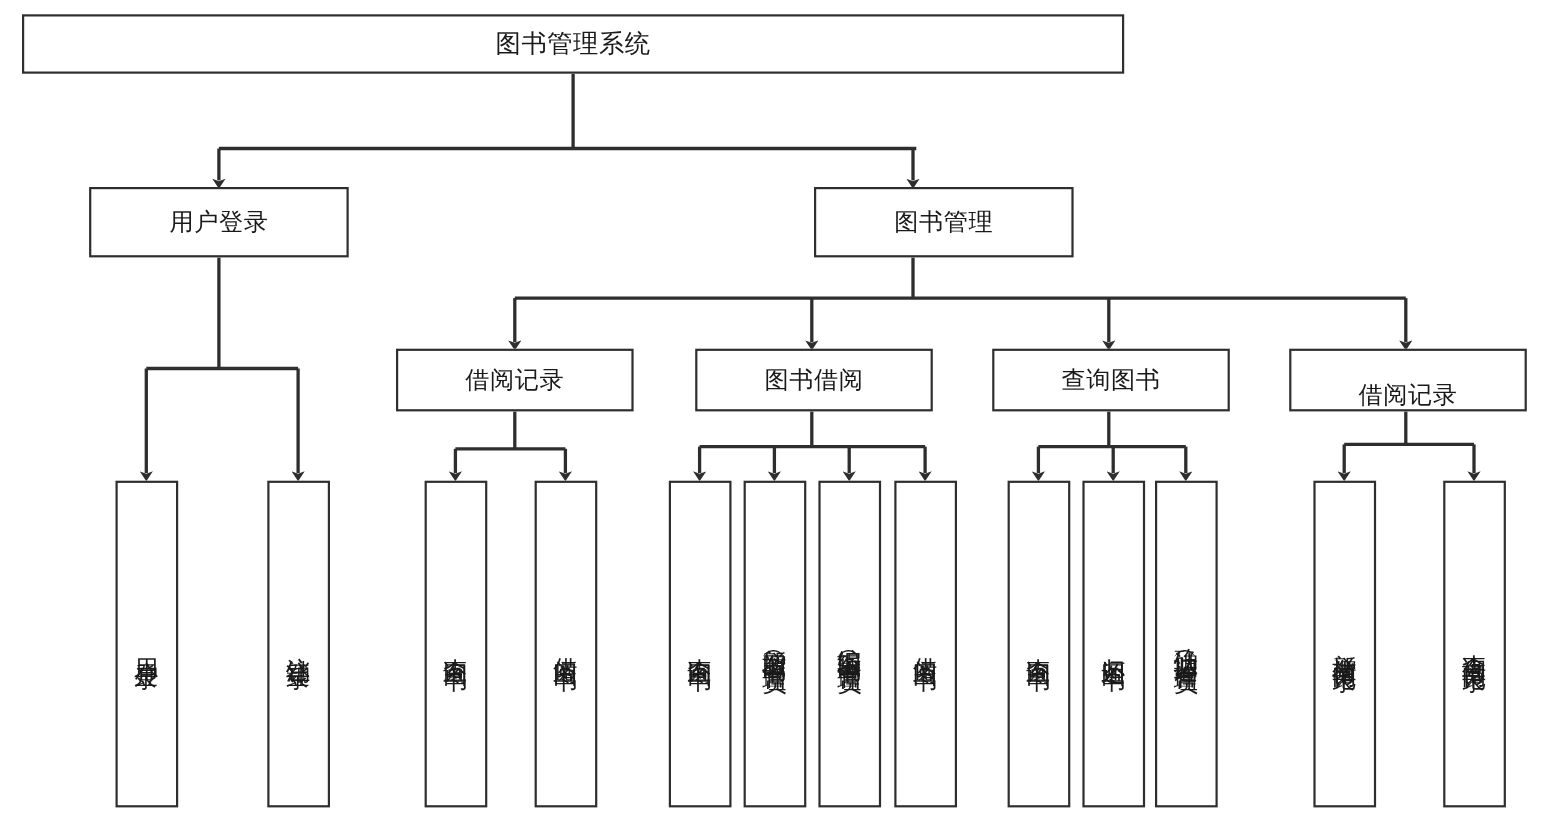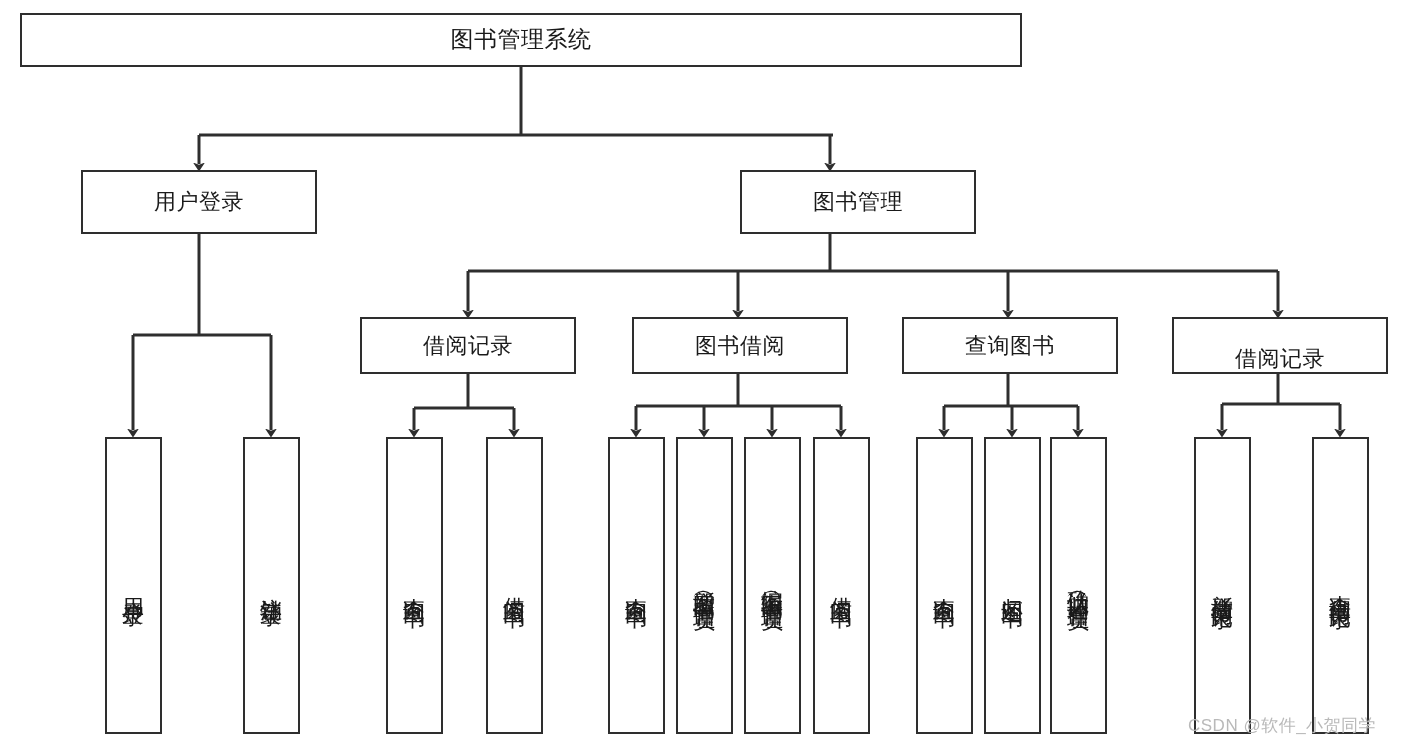--- a/index.html
+++ b/index.html
@@ -201,15 +201,14 @@
   </div>
 
   <div class="node vertical" style="left:1194px; top:437px; width:57px; height:297px;">
     <span class="node-label">新增借阅记录</span>
   </div>
 
   <div class="node vertical" style="left:1312px; top:437px; width:57px; height:297px;">
     <span class="node-label">查询借阅记录</span>
   </div>
 
-  <div id="watermark">CSDN @软件_小贺同学</div>
 
 </div>
 
 </body></html>

